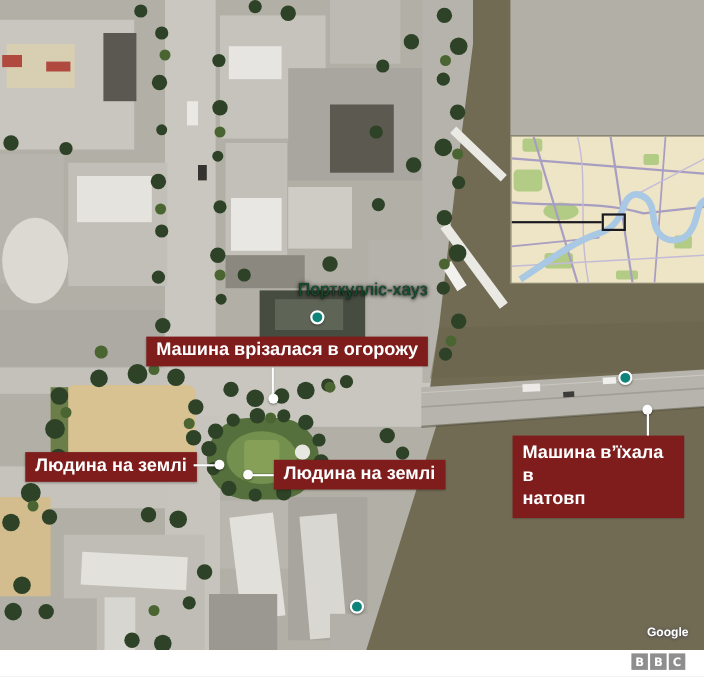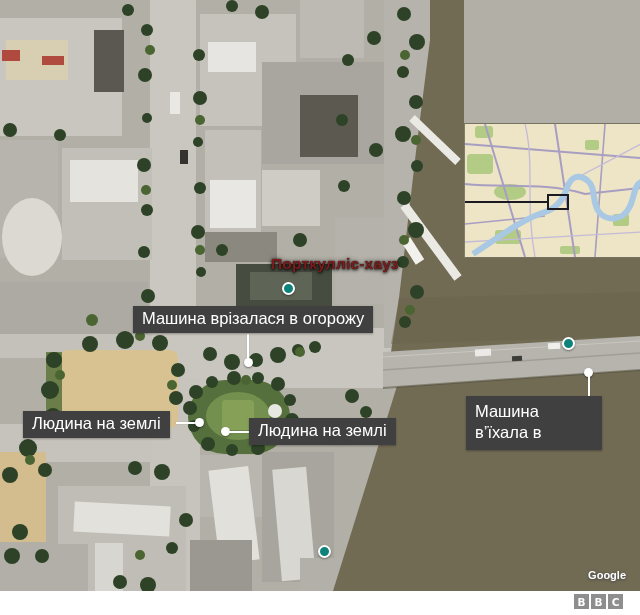--- a/index.html
+++ b/index.html
@@ -37,23 +37,23 @@
     342px 120px 0 -2px #2d4226,376px 150px 0 -1px #2d4226,344px 186px 0 -2px #2d4226,300px 240px 0 -1px #2d4226,
     222px 250px 0 -2px #2d4226,128px 10px 0 -2px #2d4226,60px 135px 0 -2px #2d4226,10px 130px 0 -1px #2d4226,
     352px 396px 0 -1px #2d4226,366px 412px 0 -2px #2d4226; }
   #trees-mid { box-shadow:
     150px 50px 0 -3px #4a6532,200px 120px 0 -3px #4a6532,146px 190px 0 -3px #4a6532,200px 250px 0 -3px #4a6532,
     405px 55px 0 -3px #4a6532,416px 140px 0 -3px #4a6532,404px 240px 0 -3px #4a6532,92px 320px 0 -2px #4a6532,
     140px 336px 0 -3px #4a6532,246px 380px 0 -3px #4a6532,270px 430px 0 -3px #4a6532,60px 375px 0 -3px #4a6532,
     172px 385px 0 -3px #4a6532,30px 460px 0 -3px #4a6532,140px 555px 0 -3px #4a6532,300px 352px 0 -3px #4a6532,
     410px 310px 0 -3px #4a6532; }
   
-  .plabel { position:absolute; color:#7f1d1d; font-weight:bold; font-size:15.5px; letter-spacing:.2px;
+  .plabel { position:absolute; color:#14532d; font-weight:normal; font-size:15.5px; letter-spacing:.2px;
     white-space:nowrap; text-shadow:0 1px 3px rgba(0,0,0,.95), 0 0 5px rgba(0,0,0,.65), 0 0 1px rgba(0,0,0,.9);padding-left:40px; }
-  .callout { position:absolute; background:#404040; color:#fff; font-weight:normal; font-size:16.5px;
+  .callout { position:absolute; background:#7f1d1d; color:#fff; font-weight:bold; font-size:16.5px;
     padding:3px 9px 5px; white-space:nowrap; box-shadow:0 1px 2px rgba(0,0,0,.3); }
   .tdot { position:absolute; width:13px; height:13px; border-radius:50%; background:#0d837a;
     border:2.5px solid #fff; box-shadow:0 1px 2px rgba(0,0,0,.4); }
   .wdot { position:absolute; width:9px; height:9px; border-radius:50%; background:#fff;
     box-shadow:0 1px 2px rgba(0,0,0,.45); }
   .conn { position:absolute; background:#fff; box-shadow:0 0 1px rgba(0,0,0,.35); }
   
   #inset-london { position:absolute; left:464px; top:0; width:176px; height:123px; background:#f2e8ca;
     border-left:1px solid rgba(40,40,32,.55); overflow:hidden; }
   #inset-street { position:absolute; left:464px; top:123px; width:176px; height:135px; background:#eee4c6;
@@ -171,22 +171,23 @@
     <div class="callout" style="left:23px;top:411px">Людина на землі</div>
     <div class="conn" style="left:176px;top:422px;width:20px;height:2px"></div>
     <div class="wdot" style="left:195px;top:418px"></div>
 
     <div class="wdot" style="left:221px;top:427px"></div>
     <div class="conn" style="left:229px;top:431px;width:20px;height:2px"></div>
     <div class="callout" style="left:249px;top:418px">Людина на землі</div>
 
     <div class="wdot" style="left:584px;top:368px"></div>
     <div class="conn" style="left:588px;top:376px;width:2px;height:22px"></div>
-    <div class="callout" style="left:466px;top:396px;white-space:normal;width:136px;padding:5px 9px 7px">
+    <div class="callout" style="left:466px;top:396px;white-space:normal;width:156px;padding:5px 9px 7px">
       <span class="crowd-line">Машина в’їхала в</span>
+      <span class="crowd-line">натовп</span>
     </div>
 
 
     <div id="inset-street">
       <svg width="176" height="133" style="position:absolute;left:0;top:0">
         <rect x="2" y="30" width="26" height="20" rx="4" fill="#b2cb85"></rect>
         <rect x="10" y="2" width="18" height="12" rx="3" fill="#b2cb85"></rect>
         <ellipse cx="45" cy="68" rx="16" ry="8" fill="#b2cb85"></ellipse>
         <rect x="30" y="106" width="26" height="14" rx="3" fill="#b2cb85"></rect>
         <rect x="120" y="16" width="14" height="10" rx="2" fill="#b2cb85"></rect>

